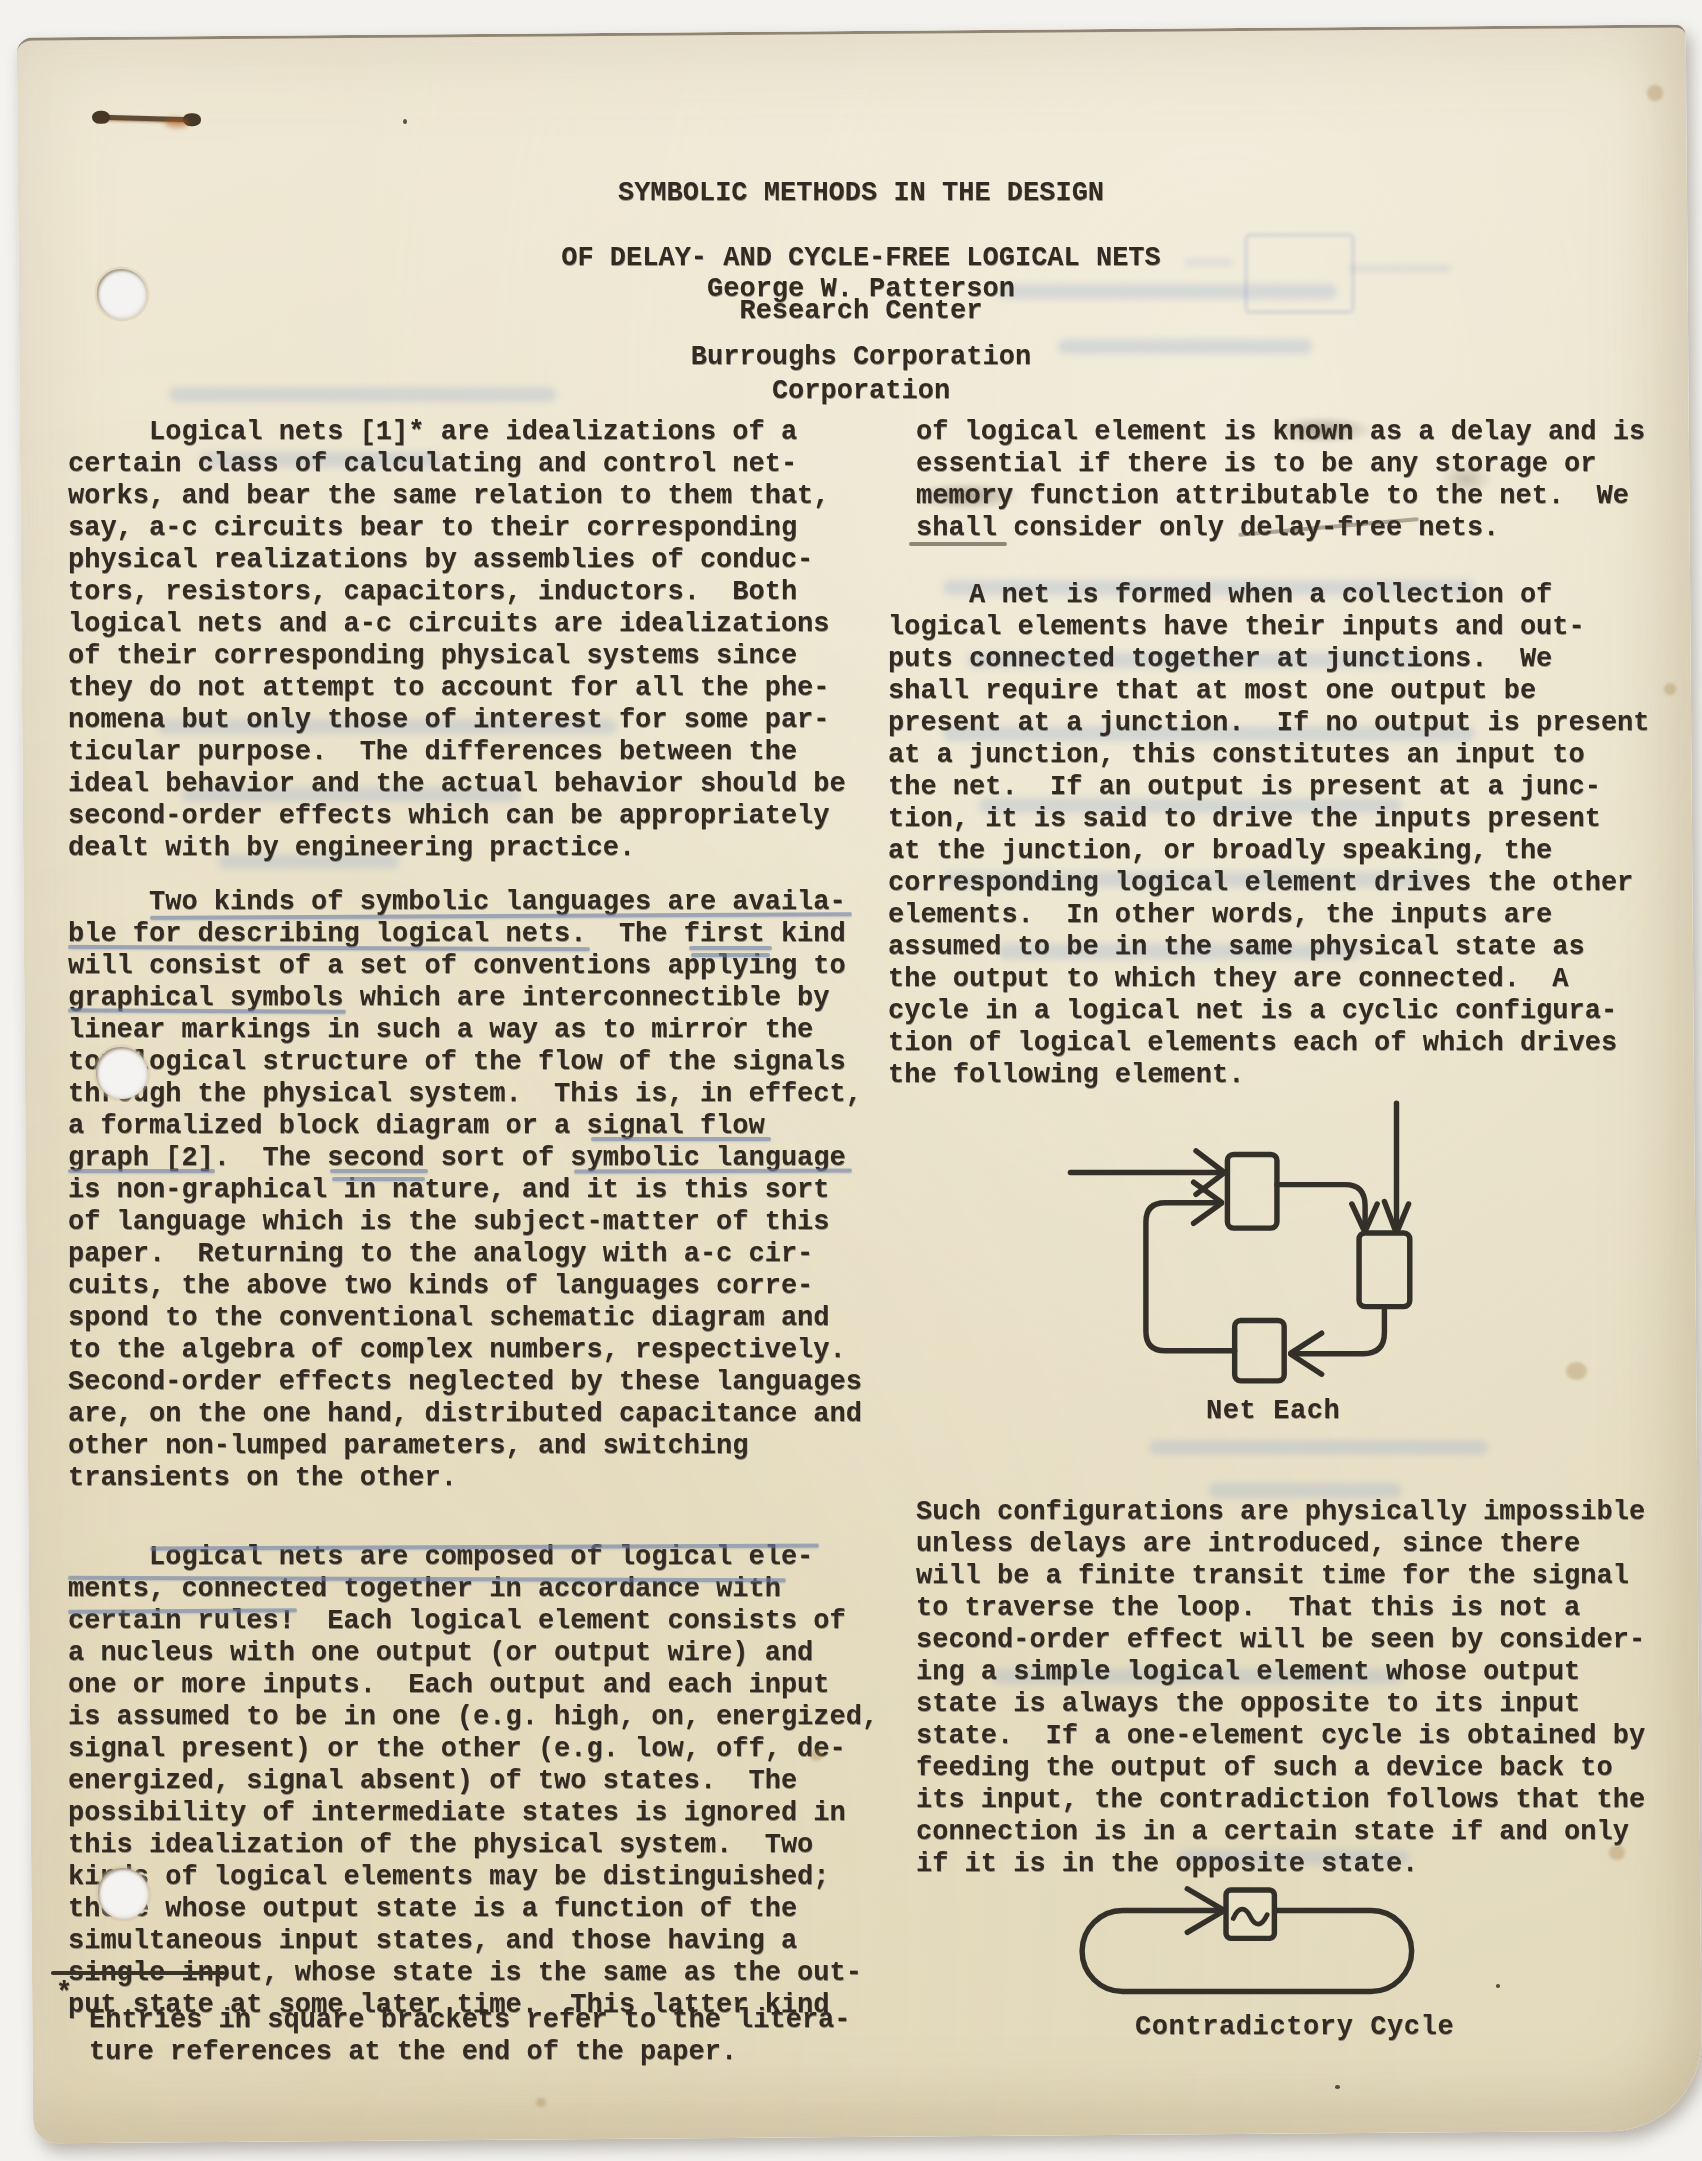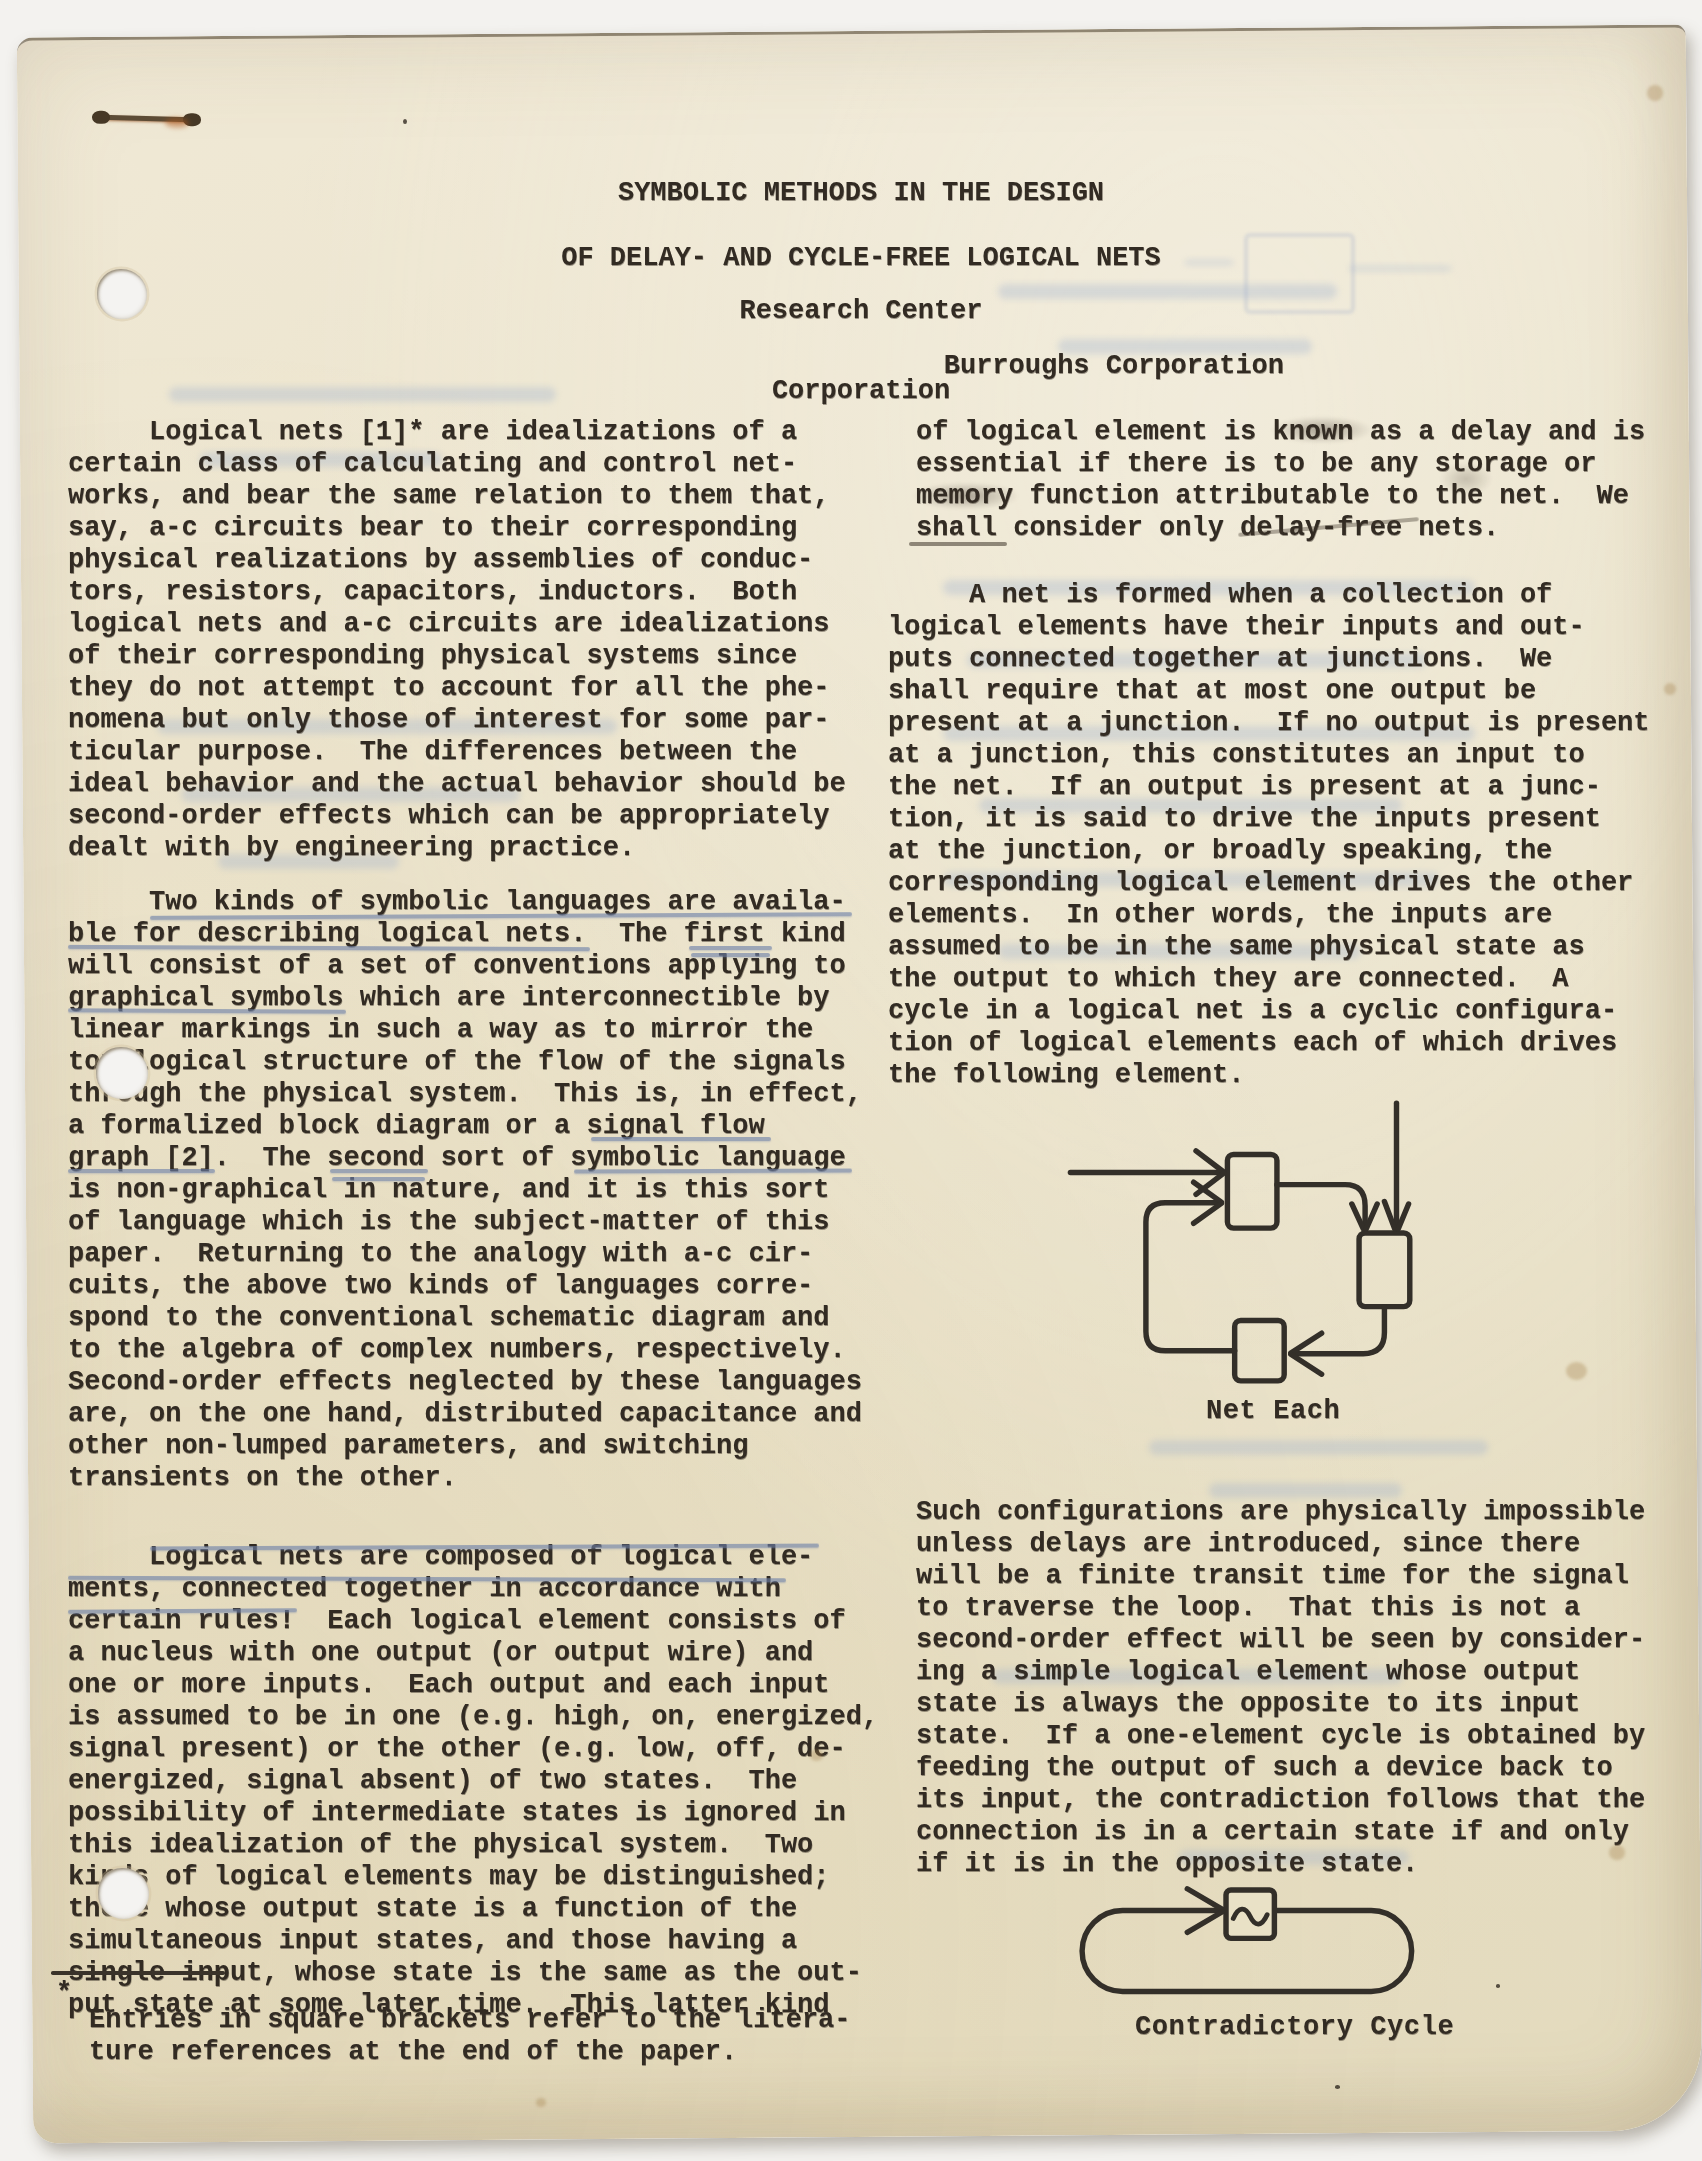--- a/index.html
+++ b/index.html
@@ -65,22 +65,23 @@
     <div class="ghost" style="left:979px;top:798px;width:423px;"></div>
     <div class="ghost" style="left:943px;top:872px;width:496px;"></div>
     <div class="ghost" style="left:998px;top:944px;width:363px;"></div>
     <div class="ghost" style="left:1149px;top:1440px;width:339px;"></div>
     <div class="ghost" style="left:1209px;top:1483px;width:193px;"></div>
     <div class="ghost" style="left:992px;top:1669px;width:411px;"></div>
     <div class="ghost" style="left:1179px;top:1850px;width:230px;"></div>
 
     <div class="typed centered" style="top:177px;">SYMBOLIC METHODS IN THE DESIGN</div>
     <div class="typed centered" style="top:210px;margin-top:32px;">OF DELAY- AND CYCLE-FREE LOGICAL NETS</div>
+    <div class="typed centered" style="top:273px;">George W. Patterson</div>
     <div class="typed centered" style="top:295px;">Research Center</div>
-    <div class="typed centered" style="top:350px;text-align:right;">Burroughs Corporation</div>
+    <div class="typed centered" style="top:341px;">Burroughs Corporation</div>
     <div class="typed centered" style="top:375px;">Corporation</div>
 
     <div class="typed" style="left:68px;top:416px;">     Logical nets [1]* are idealizations of a
 certain class of calculating and control net-
 works, and bear the same relation to them that,
 say, a-c circuits bear to their corresponding
 physical realizations by assemblies of conduc-
 tors, resistors, capacitors, inductors.  Both
 logical nets and a-c circuits are idealizations
 of their corresponding physical systems since

